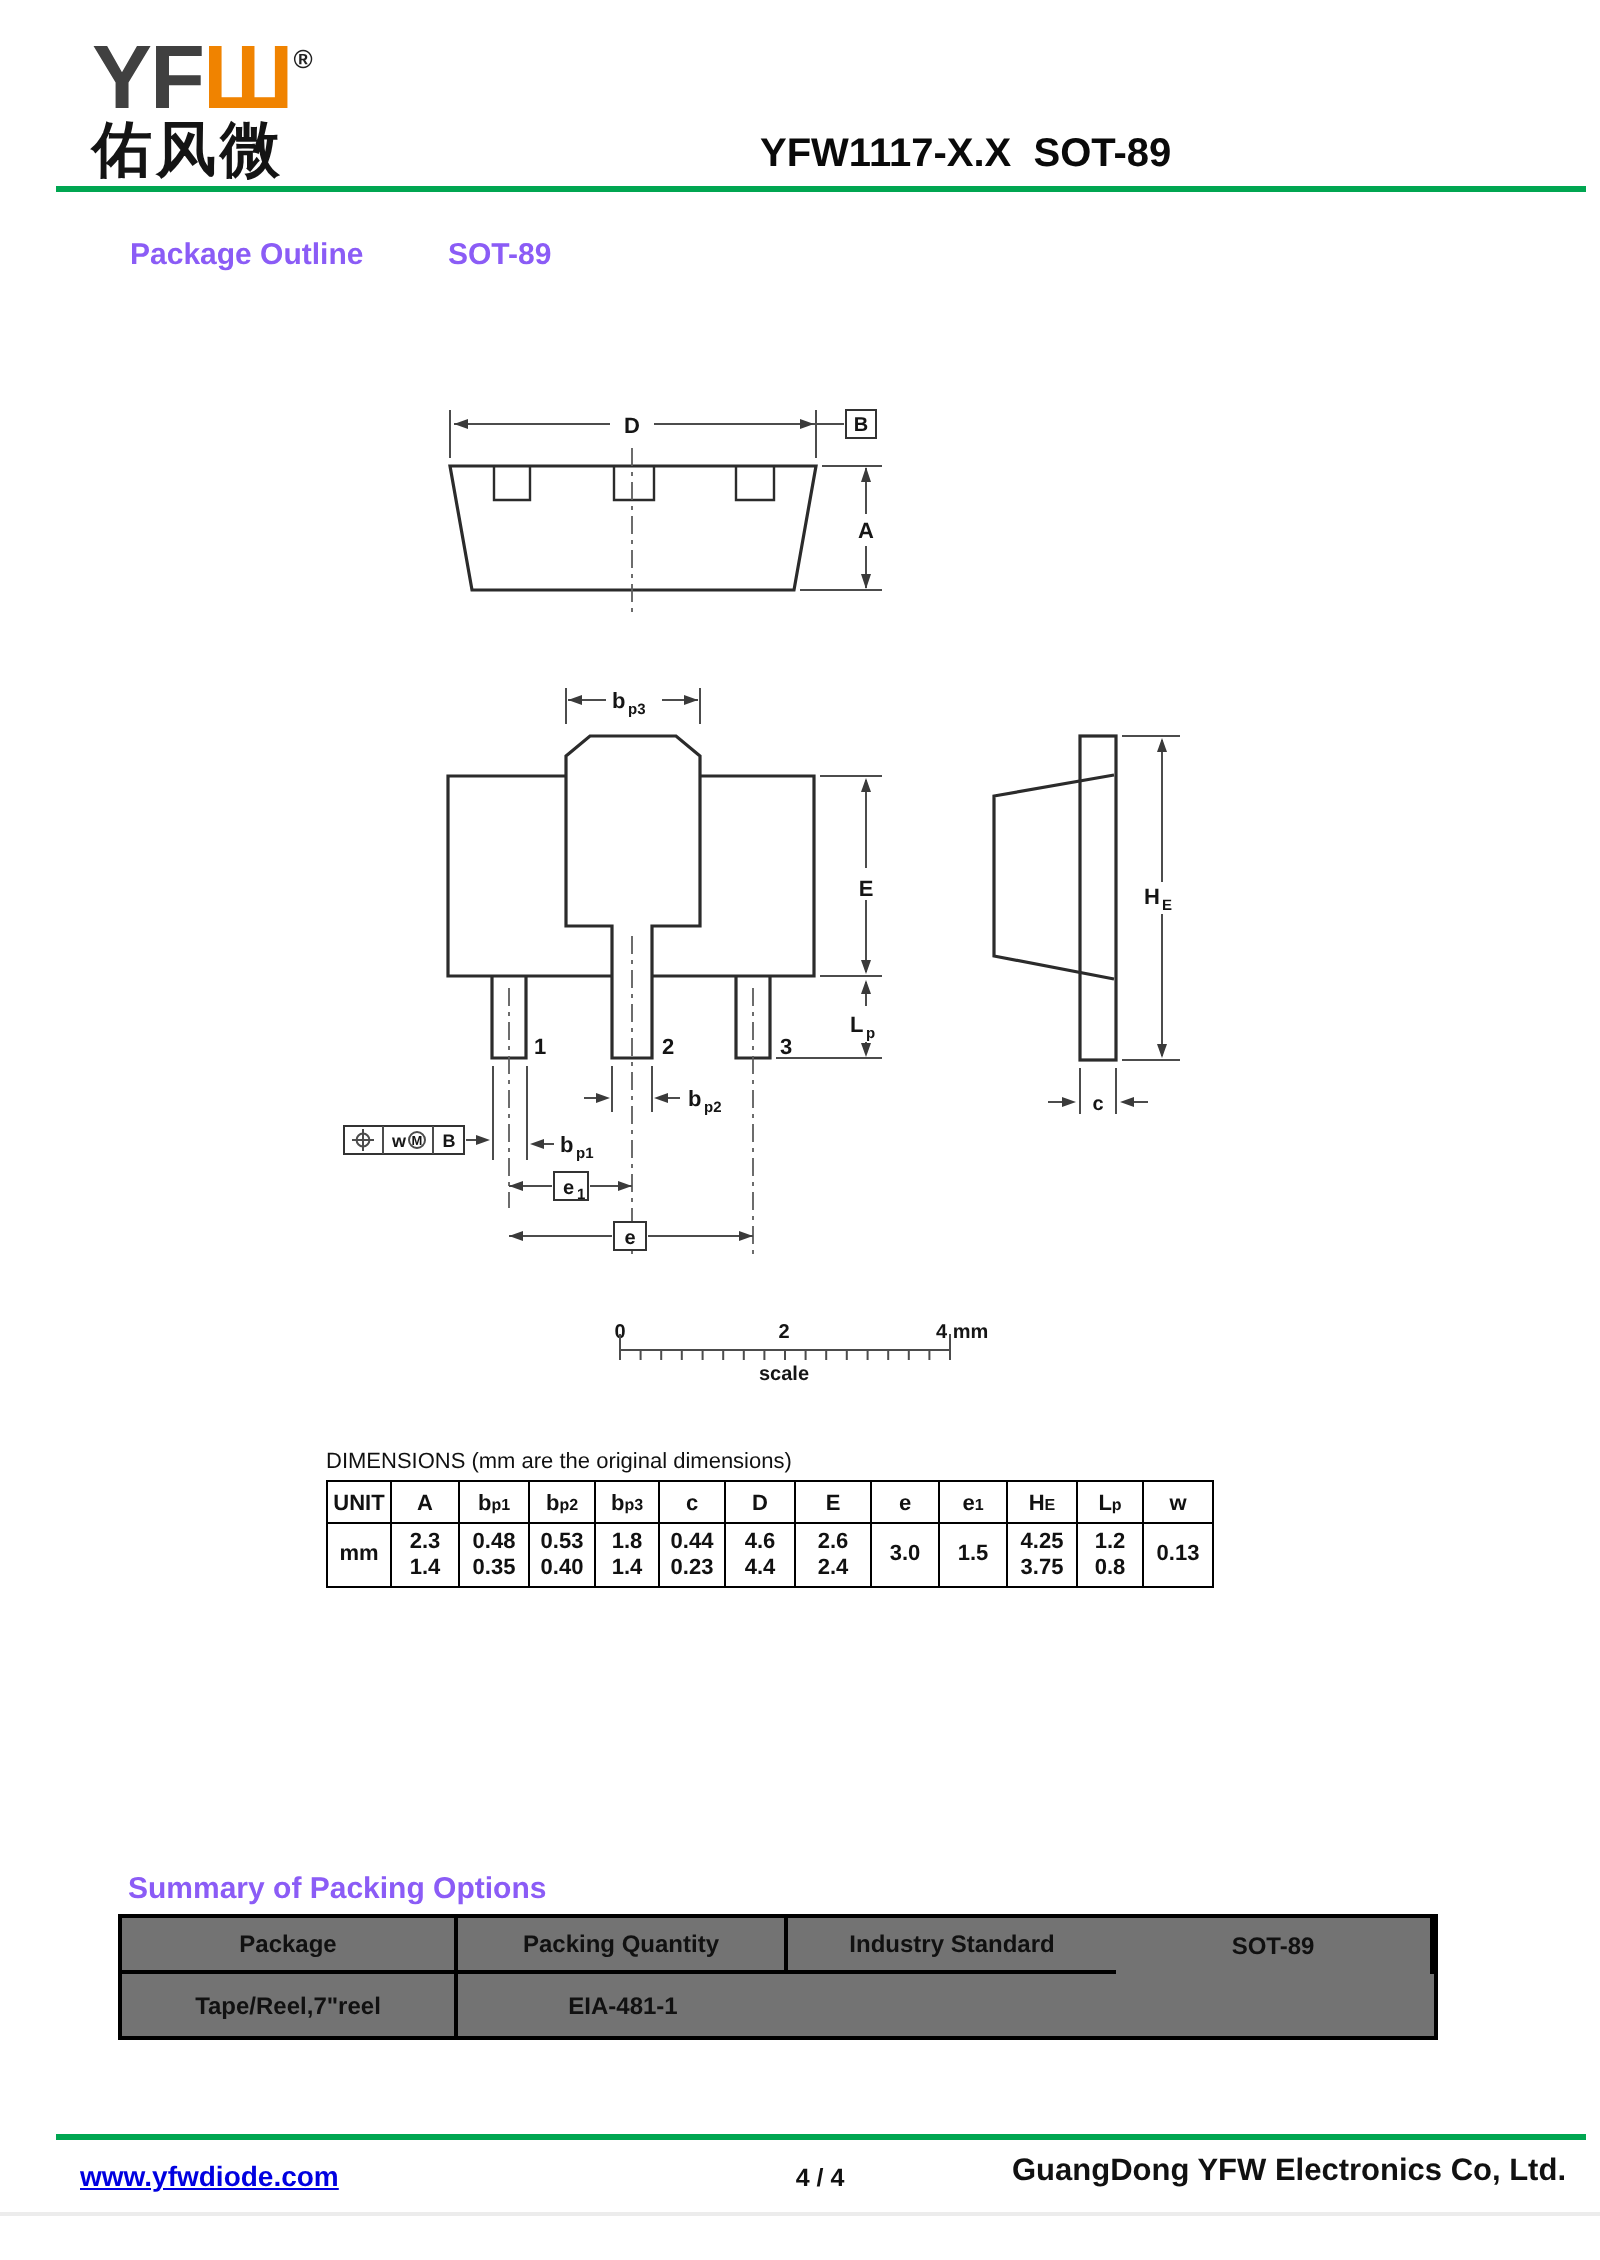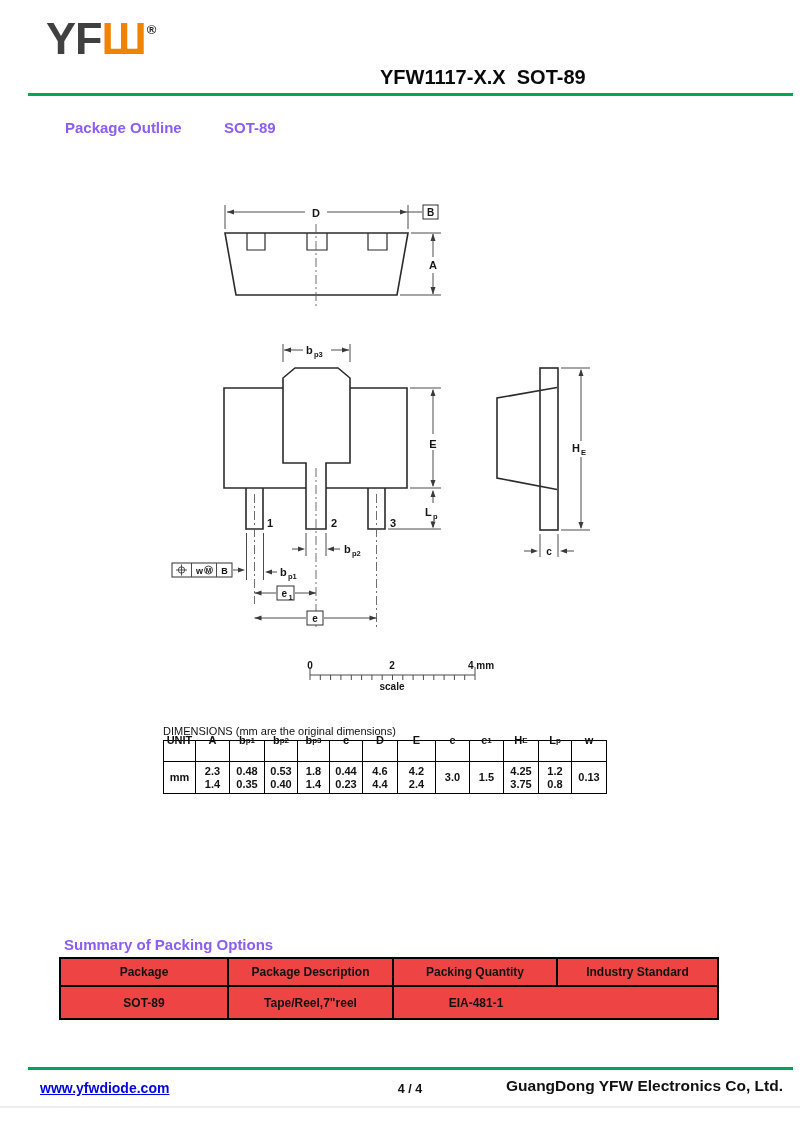--- a/index.html
+++ b/index.html
@@ -36,24 +36,24 @@
   }
   .dcell{
     border-right:1px solid #000;border-bottom:1px solid #000;
     display:flex;flex-direction:column;align-items:center;justify-content:center;
     font-weight:bold;font-size:11px;line-height:13px;
   }
   .dcell.lastcol{border-right:none;}
   .dcell.lastrow{border-bottom:none;}
   .dsub{font-size:8px;vertical-align:-2px;display:inline;}
   .dhead span{display:inline;}
-  .dhead{flex-direction:row;align-items:flex-end;padding-bottom:14px;}
+  .dhead{flex-direction:row;align-items:flex-end;padding-bottom:2px;}
   
   .packgrid{
-    display:grid;border:2px solid #000;background:#ef4444;
+    display:grid;border:2px solid #000;background:#737373;
     grid-template-columns:168px 165px 164px 159px;
     grid-template-rows:28px 31px;
   }
   .pcell{
     border-right:2px solid #000;border-bottom:2px solid #000;
     display:flex;align-items:center;justify-content:center;
     font-weight:bold;font-size:12px;
   }
   .pcell.lastcol{border-right:none;}
   .pcell.lastrow{border-bottom:none;}
@@ -61,20 +61,21 @@
   .site{color:#0000E0;font-weight:bold;font-size:14px;text-decoration:underline;}
   .page-num{font-weight:bold;font-size:12.5px;text-align:center;}
   .company{font-weight:bold;font-size:15.5px;text-align:right;}
   .edge{background:#ececec;height:2px;}
 </style>
 </head>
 <body>
 
 <div class="abs" style="left:46px;top:10px;">
   <div class="logo-main"><span class="logo-yf">YF</span><span class="logo-w">Ш</span><span class="logo-r">®</span></div>
+  <div class="logo-cn">佑风微</div>
 </div>
 
 <div class="abs doc-title" style="left:380px;top:66px;width:403px;">YFW1117-X.X  SOT-89</div>
 <div class="abs rule" style="left:28px;top:93px;width:765px;"></div>
 
 <div class="abs sec-head" style="left:65px;top:119px;">Package Outline</div>
 <div class="abs sec-head" style="left:224px;top:119px;">SOT-89</div>
 
 <svg class="abs" style="left:0;top:180px;" width="800" height="520" viewBox="0 180 800 520">
 
@@ -300,21 +301,21 @@
     </div>
   <div class="dcell lastrow">
       <span>0.44</span>
       <span>0.23</span>
     </div>
   <div class="dcell lastrow">
       <span>4.6</span>
       <span>4.4</span>
     </div>
   <div class="dcell lastrow">
-      <span>4.2</span>
+      <span>2.6</span>
       <span>2.4</span>
     </div>
   <div class="dcell lastrow">
       <span>3.0</span>
       <span></span>
     </div>
   <div class="dcell lastrow">
       <span>1.5</span>
       <span></span>
     </div>
@@ -328,21 +329,20 @@
     </div>
   <div class="dcell lastrow lastcol">
       <span>0.13</span>
       <span></span>
     </div>
 </div>
 
 <div class="abs sec-head" style="left:64px;top:936px;">Summary of Packing Options</div>
 <div class="abs packgrid" style="left:59px;top:957px;">
   <div class="pcell">Package</div>
-  <div class="pcell">Package Description</div>
   <div class="pcell">Packing Quantity</div>
   <div class="pcell lastcol">Industry Standard</div>
   <div class="pcell lastrow">SOT-89</div>
   <div class="pcell lastrow">Tape/Reel,7"reel</div>
   <div class="pcell lastrow lastcol">EIA-481-1</div>
 </div>
 
 <div class="abs rule" style="left:28px;top:1067px;width:765px;"></div>
 <a class="abs site" style="left:40px;top:1080px;" href="#">www.yfwdiode.com</a>
 <div class="abs page-num" style="left:360px;top:1082px;width:100px;">4 / 4</div>

